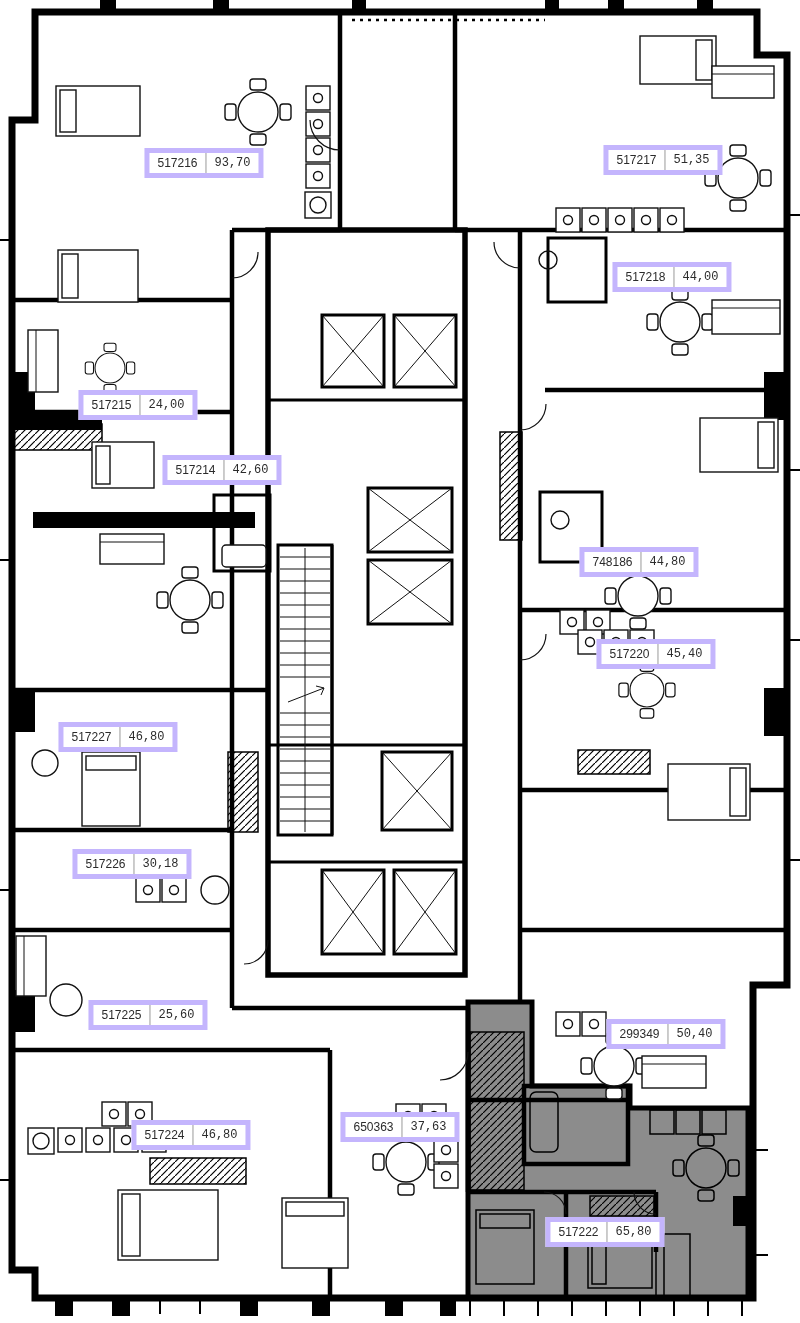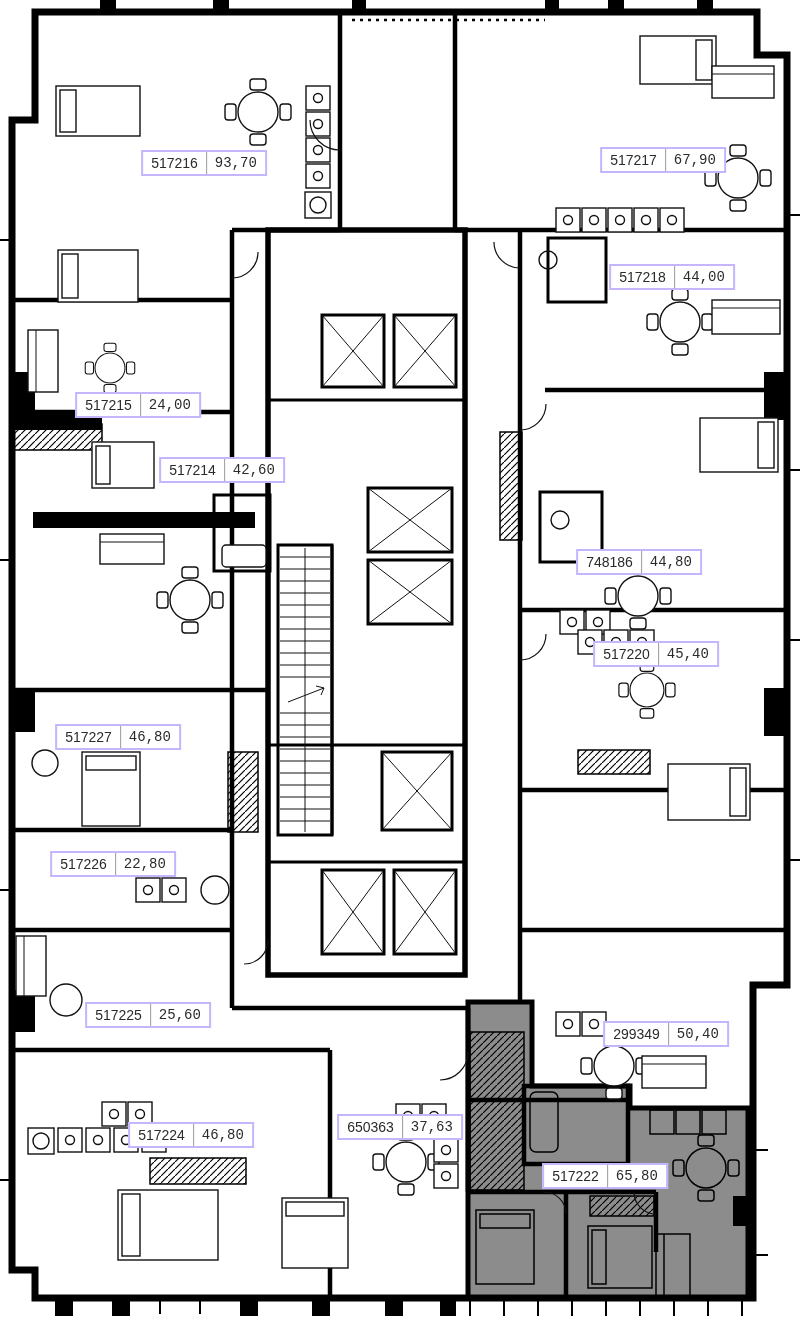--- a/index.html
+++ b/index.html
@@ -1,21 +1,21 @@
 <!DOCTYPE html>
 <html><head>
 <meta charset="utf-8">
 <style>
   html,body{margin:0;padding:0;background:#ffffff;}
   .plan{position:relative;width:800px;height:1323px;background:#ffffff;
         font-family:"Liberation Sans",sans-serif;overflow:hidden;}
   .plan svg{position:absolute;left:0;top:0;}
   .unit-label{position:absolute;transform:translate(-50%,-50%);display:flex;
-        background:#fff;border:2px solid #c4b5fd;color:#2b2b2b;
-        font-size:14px;line-height:1;white-space:nowrap;cursor:pointer;z-index:5;}
+        background:#fff;border:5px solid #c4b5fd;color:#2b2b2b;
+        font-size:12px;line-height:1;white-space:nowrap;cursor:pointer;z-index:5;}
   .unit-label .cell{padding:4px 8px;}
   .unit-label .cell+.cell{border-left:1px solid #9a9a9a;font-family:Liberation Mono, monospace;}
   
   .ow{fill:none;stroke:#000;stroke-width:7;}
   .w4{fill:none;stroke:#000;stroke-width:4.5;}
   .w3{fill:none;stroke:#000;stroke-width:3;}
   .cw{fill:none;stroke:#000;stroke-width:5.5;}
   .fw{fill:#fff;stroke:#111;stroke-width:1.4;}
   .fn{fill:none;stroke:#111;stroke-width:1.4;}
   .fg{fill:none;stroke:#000;stroke-width:1.5;}
@@ -320,21 +320,21 @@
     <path d="M340,150 A30,30 0 0 1 310,120"></path>
   </g>
 </svg>
 
   <div class="unit-label" style="left:204px;top:163px">
     <span class="cell">517216</span>
     <span class="cell">93,70</span>
   </div>
   <div class="unit-label" style="left:663px;top:160px">
     <span class="cell">517217</span>
-    <span class="cell">67,90</span>
+    <span class="cell">51,35</span>
   </div>
   <div class="unit-label" style="left:672px;top:277px">
     <span class="cell">517218</span>
     <span class="cell">44,00</span>
   </div>
   <div class="unit-label" style="left:138px;top:405px">
     <span class="cell">517215</span>
     <span class="cell">24,00</span>
   </div>
   <div class="unit-label" style="left:222px;top:470px">
@@ -346,38 +346,38 @@
     <span class="cell">44,80</span>
   </div>
   <div class="unit-label" style="left:656px;top:654px">
     <span class="cell">517220</span>
     <span class="cell">45,40</span>
   </div>
   <div class="unit-label" style="left:118px;top:737px">
     <span class="cell">517227</span>
     <span class="cell">46,80</span>
   </div>
-  <div class="unit-label" style="left:113px;top:864px">
+  <div class="unit-label" style="left:132px;top:864px">
     <span class="cell">517226</span>
-    <span class="cell">22,80</span>
+    <span class="cell">30,18</span>
   </div>
   <div class="unit-label" style="left:148px;top:1015px">
     <span class="cell">517225</span>
     <span class="cell">25,60</span>
   </div>
   <div class="unit-label" style="left:666px;top:1034px">
     <span class="cell">299349</span>
     <span class="cell">50,40</span>
   </div>
   <div class="unit-label" style="left:191px;top:1135px">
     <span class="cell">517224</span>
     <span class="cell">46,80</span>
   </div>
   <div class="unit-label" style="left:400px;top:1127px">
     <span class="cell">650363</span>
     <span class="cell">37,63</span>
   </div>
-  <div class="unit-label" style="left:605px;top:1176px">
+  <div class="unit-label" style="left:605px;top:1232px">
     <span class="cell">517222</span>
     <span class="cell">65,80</span>
   </div>
 
 </div>
 
 </body></html>

